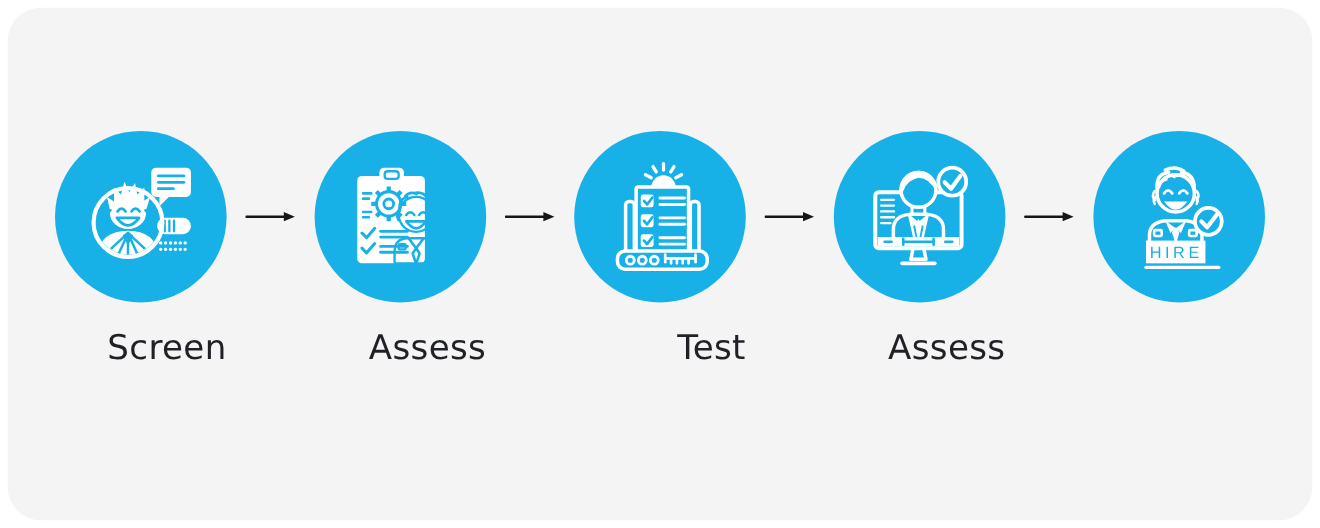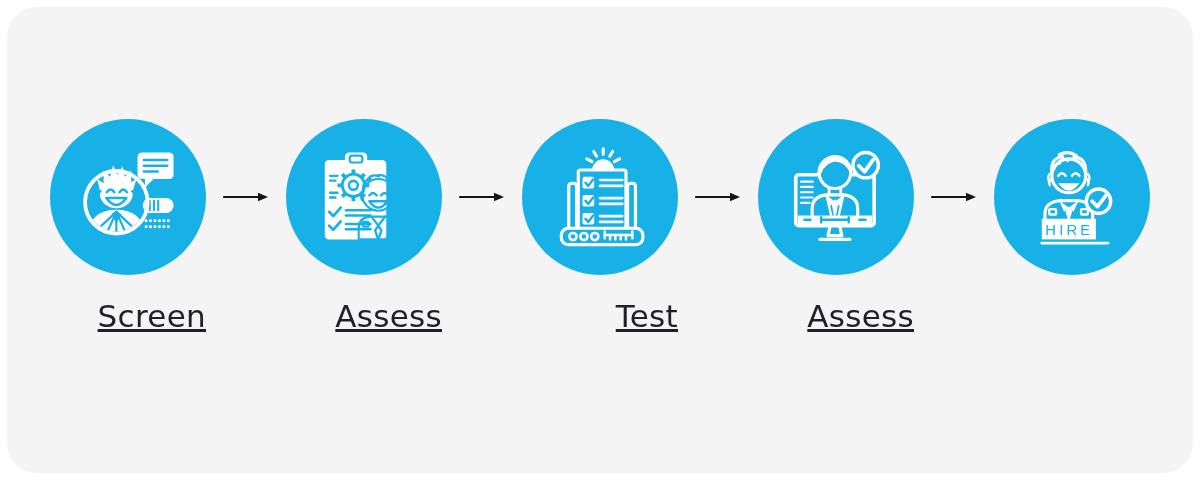--- a/index.html
+++ b/index.html
@@ -12,21 +12,21 @@
   *{margin:0;padding:0;box-sizing:border-box;}
   html,body{width:1200px;height:480px;}
   .page{position:relative;width:1200px;height:480px;background:var(--page-bg);overflow:hidden;
         font-family:"DejaVu Sans","Liberation Sans",sans-serif;}
   .card{position:absolute;inset:7px;background:var(--card-bg);border-radius:30px;}
   .flow{position:absolute;left:0;right:0;top:112px;display:flex;justify-content:center;align-items:flex-start;}
   .step{width:156px;display:flex;flex-direction:column;align-items:flex-end;}
   .circle{width:156px;height:156px;border-radius:50%;background:var(--accent);
           display:flex;align-items:center;justify-content:center;}
   .ic{width:106px;height:106px;display:block;}
-  .label{margin-top:24px;font-size:31px;line-height:1.1;color:var(--label);letter-spacing:.3px;white-space:nowrap;text-decoration:underline;}
+  .label{margin-top:24px;font-size:31px;line-height:1.1;color:var(--label);letter-spacing:.3px;white-space:nowrap;}
   .arrowbox{width:46px;height:14px;margin:71px 17px 0 17px;flex:0 0 auto;}
   .arrowbox svg{display:block;width:46px;height:14px;}
   
   .ws{stroke:#fff;fill:none;stroke-linecap:round;stroke-linejoin:round;}
   .wf{fill:#fff;}
   .bs{stroke:var(--accent);fill:none;stroke-linecap:round;stroke-linejoin:round;}
   .bf{fill:var(--accent);}
   .af{fill:var(--accent);}
   .aline{stroke:var(--arrow);stroke-width:2.2;stroke-linecap:round;}
   .ahead{fill:var(--arrow);}

